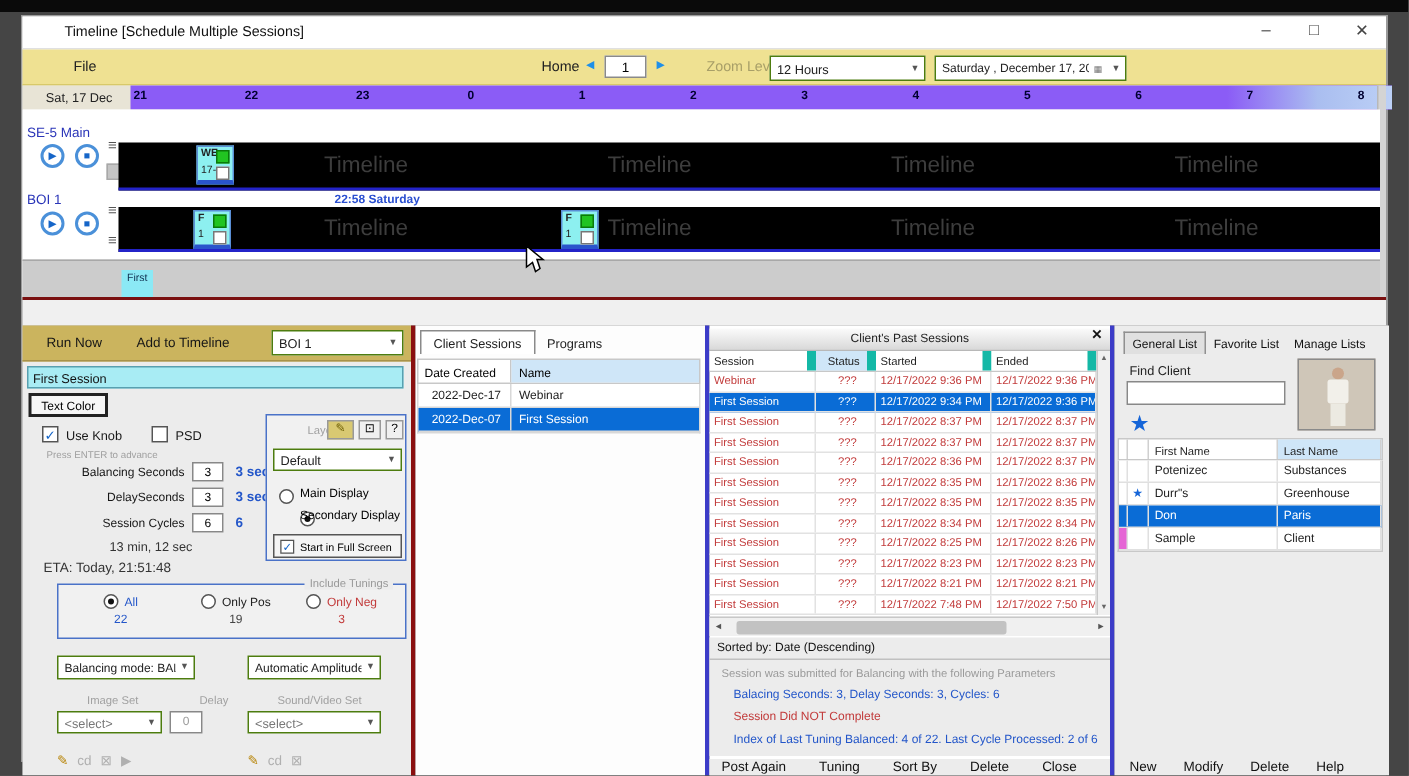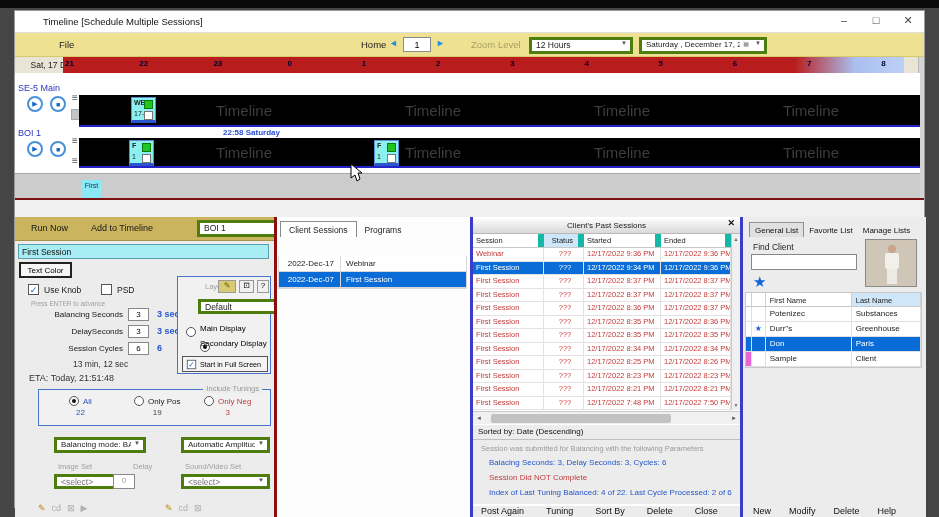--- a/index.html
+++ b/index.html
@@ -14,28 +14,28 @@
   .title-text { position:absolute; left:28px; top:5px; font-size:9.5px; color:#111; }
   .win-controls { position:absolute; right:10px; top:3px; display:flex; gap:20px; font-size:11px; color:#444; }
   .win-controls span { cursor:default; width:12px; text-align:center; }
 
   
   .toolbar { position:absolute; left:0; top:22px; width:100%; height:24px; background:#efe192; border-bottom:1px solid #d8c96a; }
   .tb-label { position:absolute; top:6px; font-size:9.5px; color:#222; }
   .tb-dim { color:#a89f68; }
   .spin-arrow { position:absolute; top:5px; font-size:9px; color:#1e8fe8; }
   .page-input { position:absolute; left:388px; top:4px; width:28px; height:15px; border:1px solid #8a8a8a; font-size:9px; text-align:center; background:#fff; }
-  .combo { background:#fff; border:3px solid #4d7c0f; font-size:8.5px; color:#222; display:flex; align-items:flex-start;margin-left:16px; }
+  .combo { background:#fff; border:1px solid #4d7c0f; font-size:8.5px; color:#222; display:flex; align-items:center; }
   .combo .ct { flex:1; padding-left:4px; white-space:nowrap; overflow:hidden; }
   .combo .ca { width:12px; text-align:center; font-size:6px; color:#555; }
 
   
   .ruler { position:absolute; left:0; top:46px; width:100%; height:16px; background:#e8e4d6; }
   .ruler-day { position:absolute; left:0; top:3px; width:60px; text-align:right; font-size:8.5px; color:#222; }
-  .ruler-bar { position:absolute; left:48px; top:0; width:841px; height:16px; background:#b91c1c; overflow:hidden; }
+  .ruler-bar { position:absolute; left:72px; top:0; width:841px; height:16px; background:#8b5cf6; overflow:hidden; }
   .ruler-hl { position:absolute; right:0; top:0; width:110px; height:16px; background:linear-gradient(90deg, rgba(170,190,240,0) 0%, #aabef0 55%, #bcd0f6 100%); }
   .tick { position:absolute; top:2px; font-size:8px; font-weight:bold; color:#000030; }
   .ruler-scroll { position:absolute; right:0px; top:0; width:6px; height:141px; background:#d4d4d4; border-left:1px solid #b8b8b8; }
 
   
   .tracks { position:absolute; left:0; top:62px; width:905px; height:125px; background:#ffffff; }
   .track-name { position:absolute; left:3px; font-size:9px; color:#2a35b8; }
   .time-marker { position:absolute; font-size:8px; font-weight:bold; color:#2a4fd0; }
   .tbtn { position:absolute; width:16px; height:16px; border:2px solid #4a90d9; border-radius:50%; background:#fff; color:#1565c8; font-size:7px; display:flex; align-items:center; justify-content:center; cursor:pointer; }
   .grip { position:absolute; font-size:10px; color:#555; line-height:8px; }
@@ -135,21 +135,21 @@
     <div class="titlebar">
       <span class="title-text">Timeline [Schedule Multiple Sessions]</span>
       <div class="win-controls">
         <span>–</span>
         <span>□</span>
         <span>✕</span>
       </div>
     </div>
 
     <div class="toolbar">
-      <span class="tb-label" style="left:34px;margin-left:10px;">File</span>
+      <span class="tb-label" style="left:34px;">File</span>
       <span class="tb-label" style="left:346px;">Home</span>
       <span class="spin-arrow" style="left:374px;">◄</span>
       <input class="page-input" value="1" style="">
       <span class="spin-arrow" style="left:421px;">►</span>
       <span class="tb-label tb-dim" style="left:456px;">Zoom Level</span>
       <div class="combo abs" style="left:498px; top:4px; width:104px; height:17px;">
         <span class="ct">12 Hours</span>
         <span class="ca">▼</span>
       </div>
       <div class="combo abs" style="left:608px; top:4px; width:128px; height:17px;">
@@ -350,20 +350,24 @@
         </div>
         <div class="abs" style="left:150px; top:280px;">
           <span class="icon-gray" style="color:#b8860b;">✎</span><span class="icon-gray">cd</span><span class="icon-gray">⊠</span>
         </div>
       </div>
 
       <div class="vline" style="left:259px; background:#8a1010;"></div>
 
       <div class="panelB">
         <div class="abs" style="left:3px; top:2px;" id="sessions-tabs"><span class="tab active">Client Sessions</span><span class="tab">Programs</span></div>
+        <div class="abs" style="left:1px; top:22px; width:189px; height:17px; display:flex; font-size:8px; border:1px solid #c8c8c8; background:#fff;">
+          <span style="width:62px; padding:4px 0 0 4px; border-right:1px solid #c8c8c8;">Date Created</span>
+          <span style="flex:1; padding:4px 0 0 5px; background:#cfe6f8;">Name</span>
+        </div>
         <div class="abs" style="left:1px; top:39px; width:189px; border:1px solid #d8d8d8; border-top:none; background:#fff;" id="sessions-rows">
             <div class="sb-row">
               <span class="sb-date">2022-Dec-17</span>
               <span class="sb-name">Webinar</span>
             </div>
             <div class="sb-row sel">
               <span class="sb-date">2022-Dec-07</span>
               <span class="sb-name">First Session</span>
             </div>
           </div>

